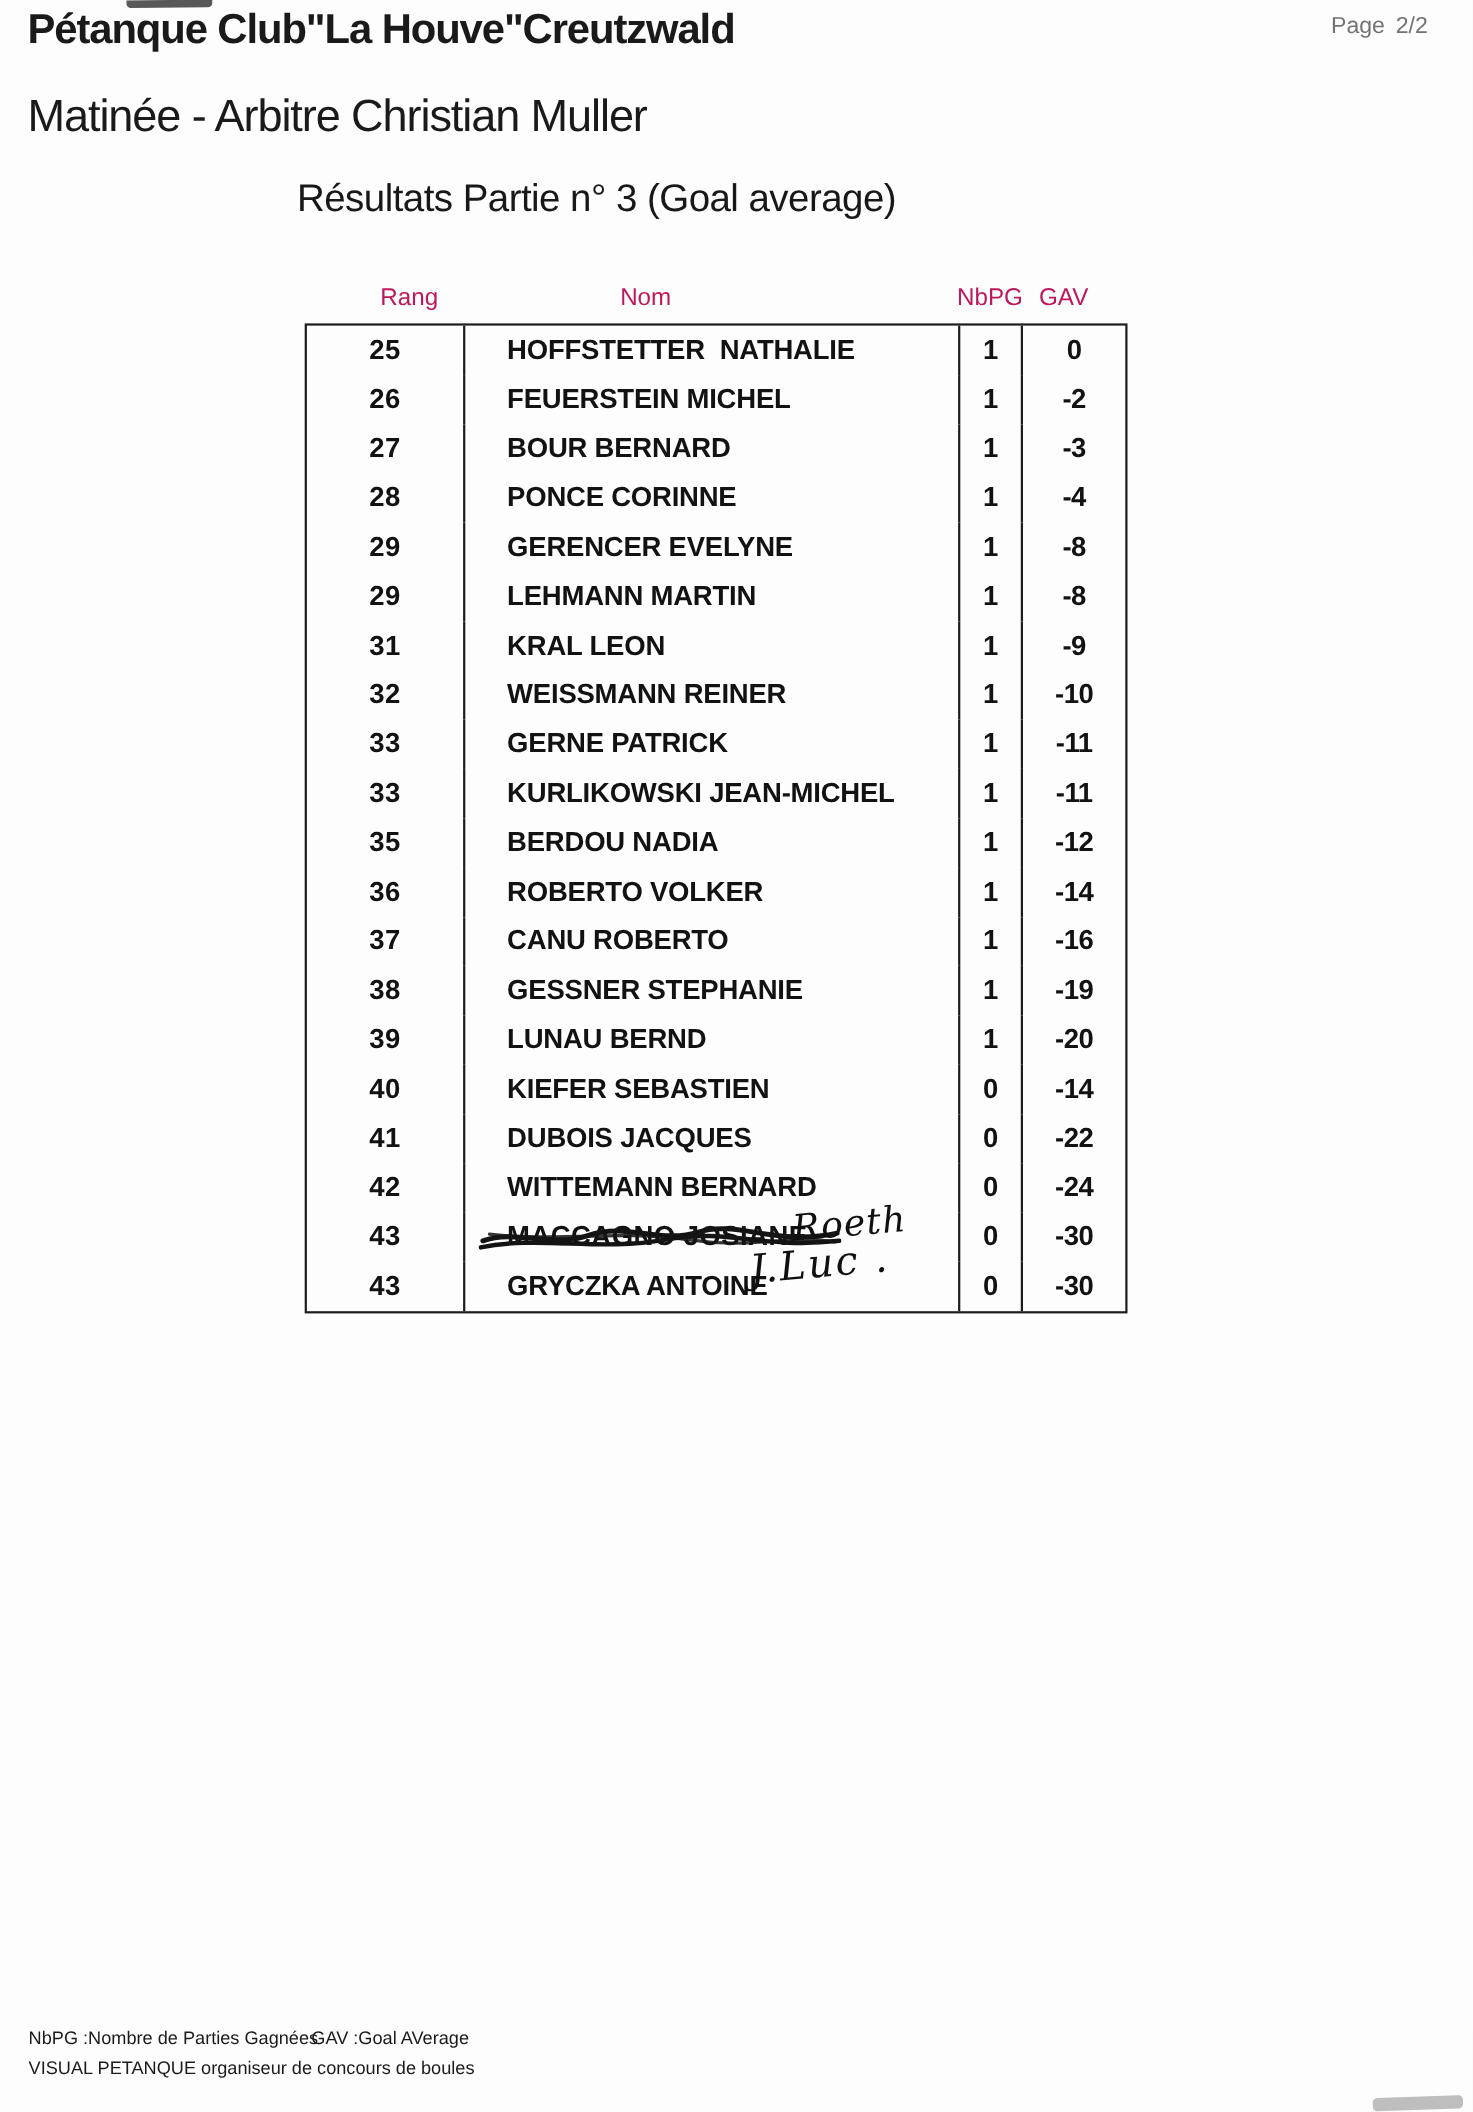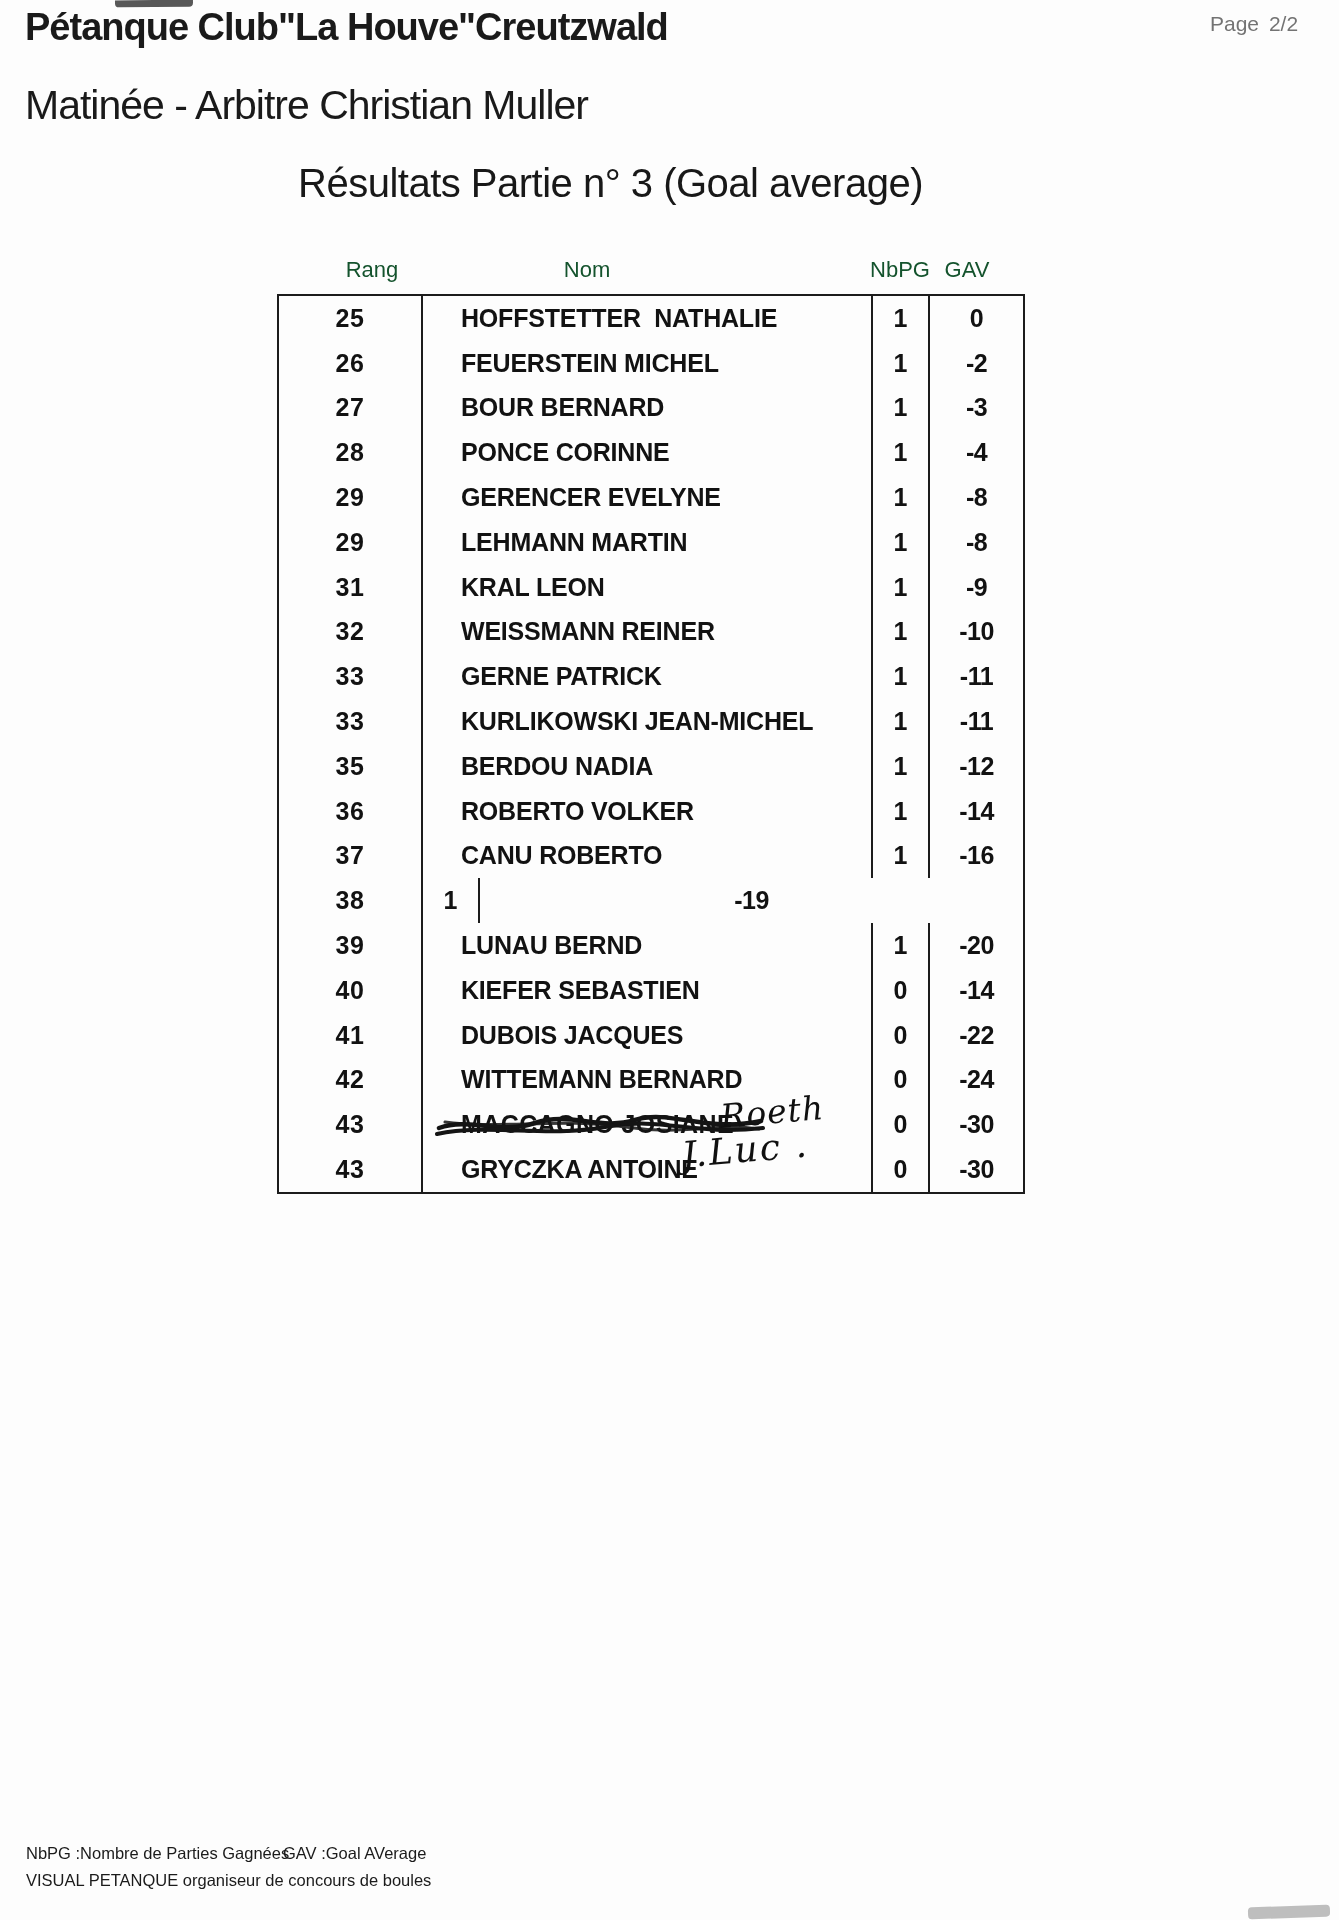--- a/index.html
+++ b/index.html
@@ -33,26 +33,26 @@
     position:absolute; left:1210px; top:12px;
     font-size:21px; font-weight:400; color:#737373;
     word-spacing:4px;
   }
   .doc-subtitle {
     position:absolute; left:25px; top:82px;
     font-size:41px; font-weight:400; letter-spacing:-1px;
     color:#1a1a1a;
   }
   .results-title {
-    position:absolute; left:298px; top:161px;
-    font-size:40px; font-weight:400; letter-spacing:-.5px;
+    position:absolute; left:270px; top:161px;
+    font-size:35px; font-weight:400; letter-spacing:-.5px;
     color:#181818;
   }
   
-  .col-label { position:absolute; top:257px; font-size:22px; color:#14532d; text-align:center; }
+  .col-label { position:absolute; top:257px; font-size:22px; color:#be185d; text-align:center; }
   .col-label.rang  { left:337px; width:70px; }
   .col-label.nom   { left:537px; width:100px; }
   .col-label.nbpg  { left:858px; width:84px; }
   .col-label.gav   { left:929px; width:76px; }
   
   .results-table {
     position:absolute; left:277px; top:294px;
     width:748px; height:900px;
     border:2px solid #1c1c1c;
     display:flex; flex-direction:column;
@@ -216,20 +216,24 @@
       <div class="cell rang">37</div>
       <div class="cell nom">
         <span class="nom-text">CANU ROBERTO</span>
 
       </div>
       <div class="cell nbpg">1</div>
       <div class="cell gav">-16</div>
     </div>
         <div class="t-row">
       <div class="cell rang">38</div>
+      <div class="cell nom">
+        <span class="nom-text">GESSNER STEPHANIE</span>
+
+      </div>
       <div class="cell nbpg">1</div>
       <div class="cell gav">-19</div>
     </div>
         <div class="t-row">
       <div class="cell rang">39</div>
       <div class="cell nom">
         <span class="nom-text">LUNAU BERND</span>
 
       </div>
       <div class="cell nbpg">1</div>

